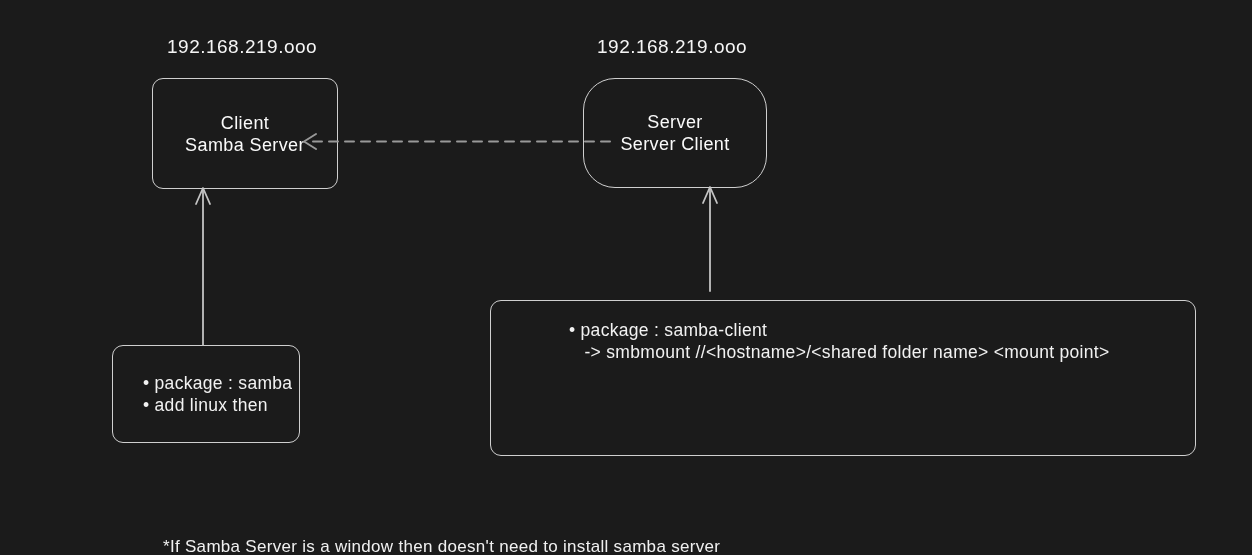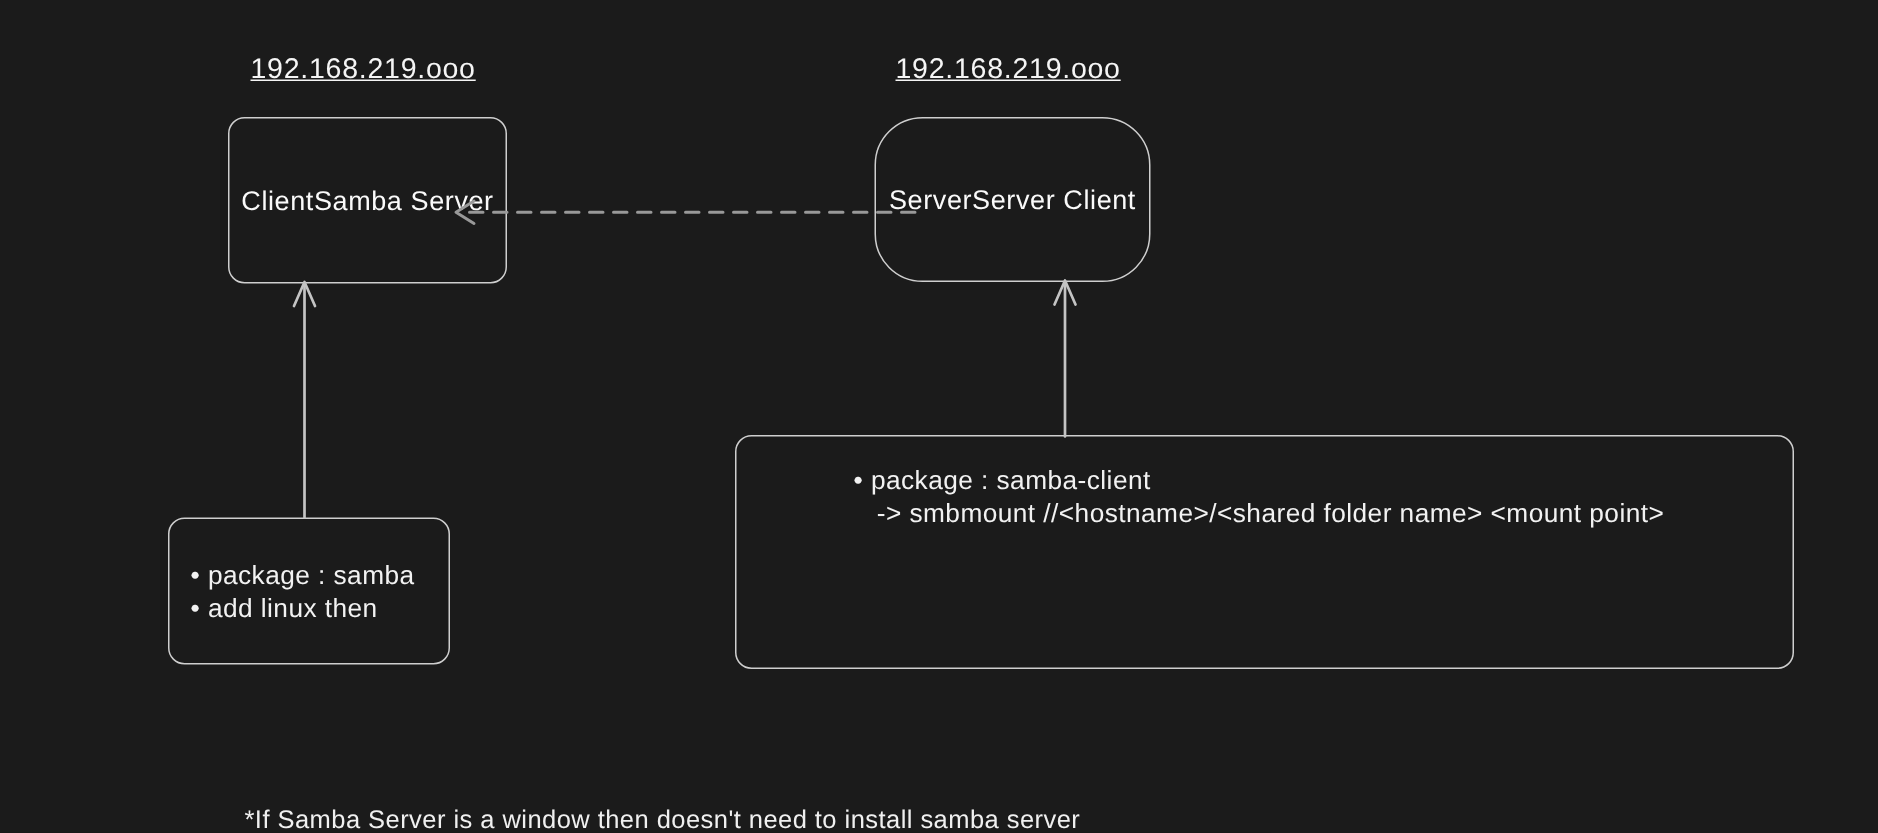--- a/index.html
+++ b/index.html
@@ -15,31 +15,31 @@
     overflow: hidden;
     font-family: "Liberation Sans", "DejaVu Sans", sans-serif;
     color: #f2f2f2;
   }
   .ip-label {
     position: absolute;
     font-size: 19px;
     letter-spacing: 0.5px;
     color: #f5f5f5;
     white-space: nowrap;
-    text-decoration: underline;
   }
   .ip-label.client { left: 167px; top: 36px; }
   .ip-label.server { left: 597px; top: 36px; }
 
   .node-box {
     position: absolute;
     border: 1.5px solid #cfcfcf;
     border-radius: 11px;
     background: transparent;
     display: flex;
+    flex-direction: column;
     align-items: center;
     justify-content: center;
     text-align: right;
     font-size: 18px;
     line-height: 22px;
     letter-spacing: 0.4px;
     color: #fafafa;
   }
   .node-box.client { left: 152px; top: 78px; width: 184px; height: 109px; }
   .node-box.server { left: 583px; top: 78px; width: 182px; height: 108px; border-radius: 32px; }
@@ -52,25 +52,25 @@
     font-size: 17.5px;
     line-height: 22px;
     letter-spacing: 0.3px;
     color: #f2f2f2;
   }
   .note-box.client-setup {
     left: 112px; top: 345px; width: 188px; height: 98px;
     display: flex;
     flex-direction: column;
     justify-content: center;
-    padding-left: 14px;
+    padding-left: 30px;
     box-sizing: border-box;
   }
   .note-box.server-setup {
-    left: 490px; top: 290px; width: 706px; height: 156px;
+    left: 490px; top: 300px; width: 706px; height: 156px;
     padding: 18px 0 4px 78px;
     box-sizing: border-box;
   }
   .note-line { white-space: pre; }
 
   .footnote {
     position: absolute;
     left: 163px;
     top: 513px;
     font-size: 17px;

